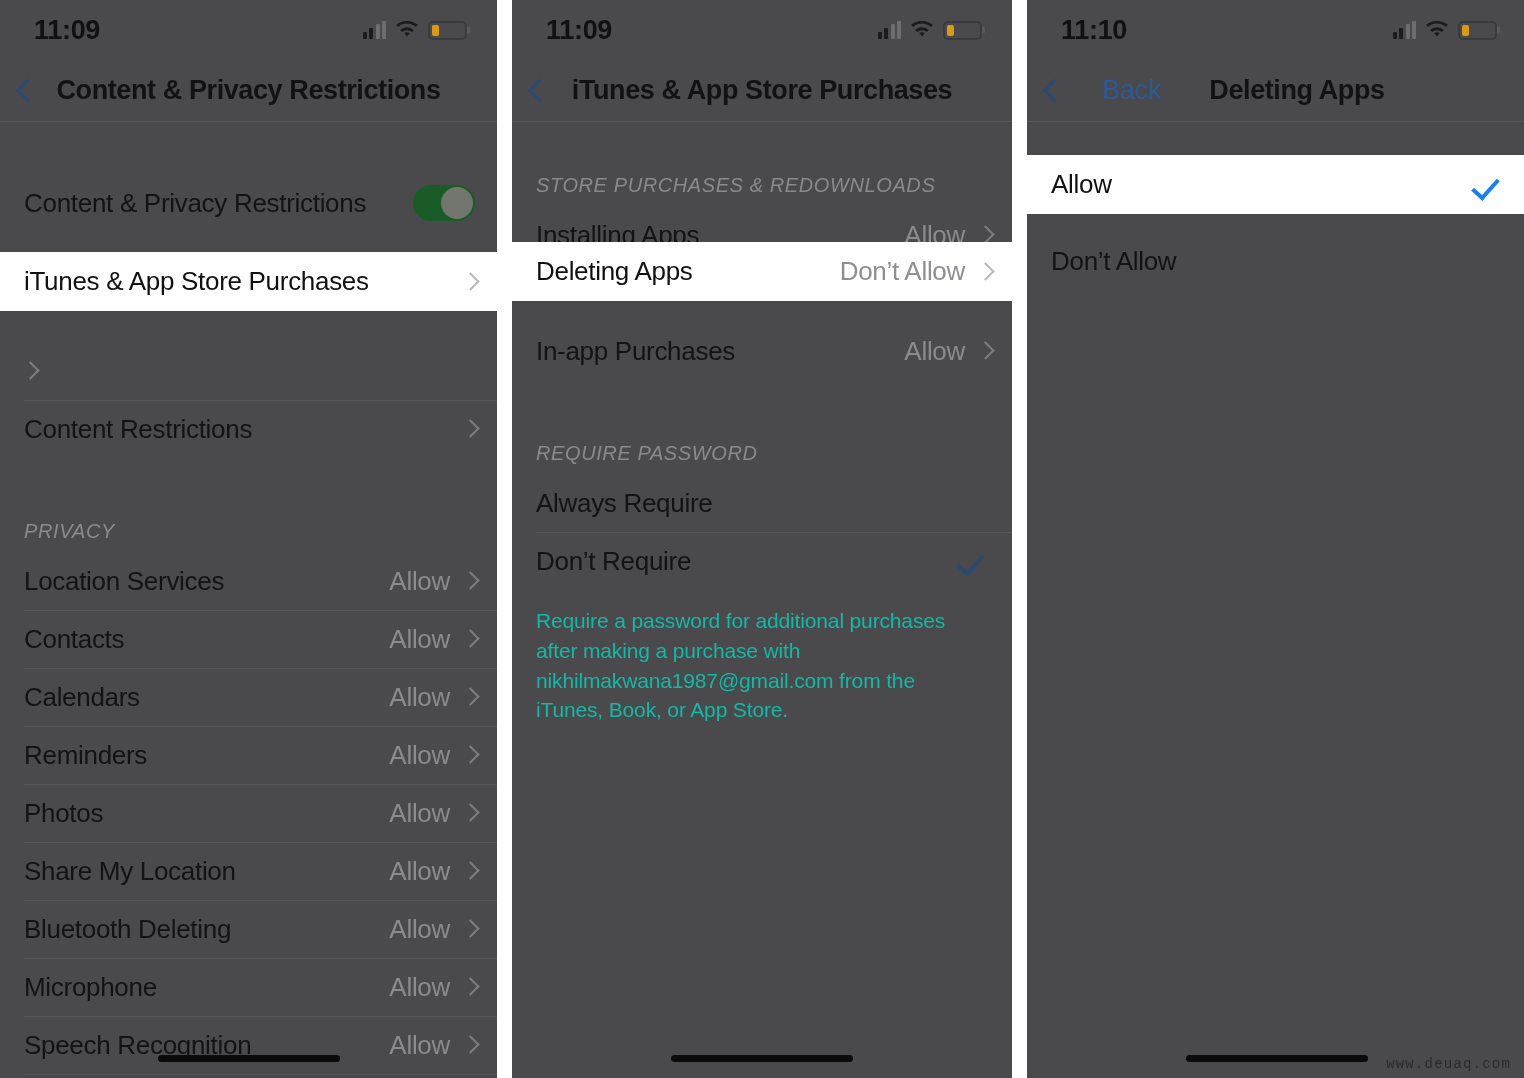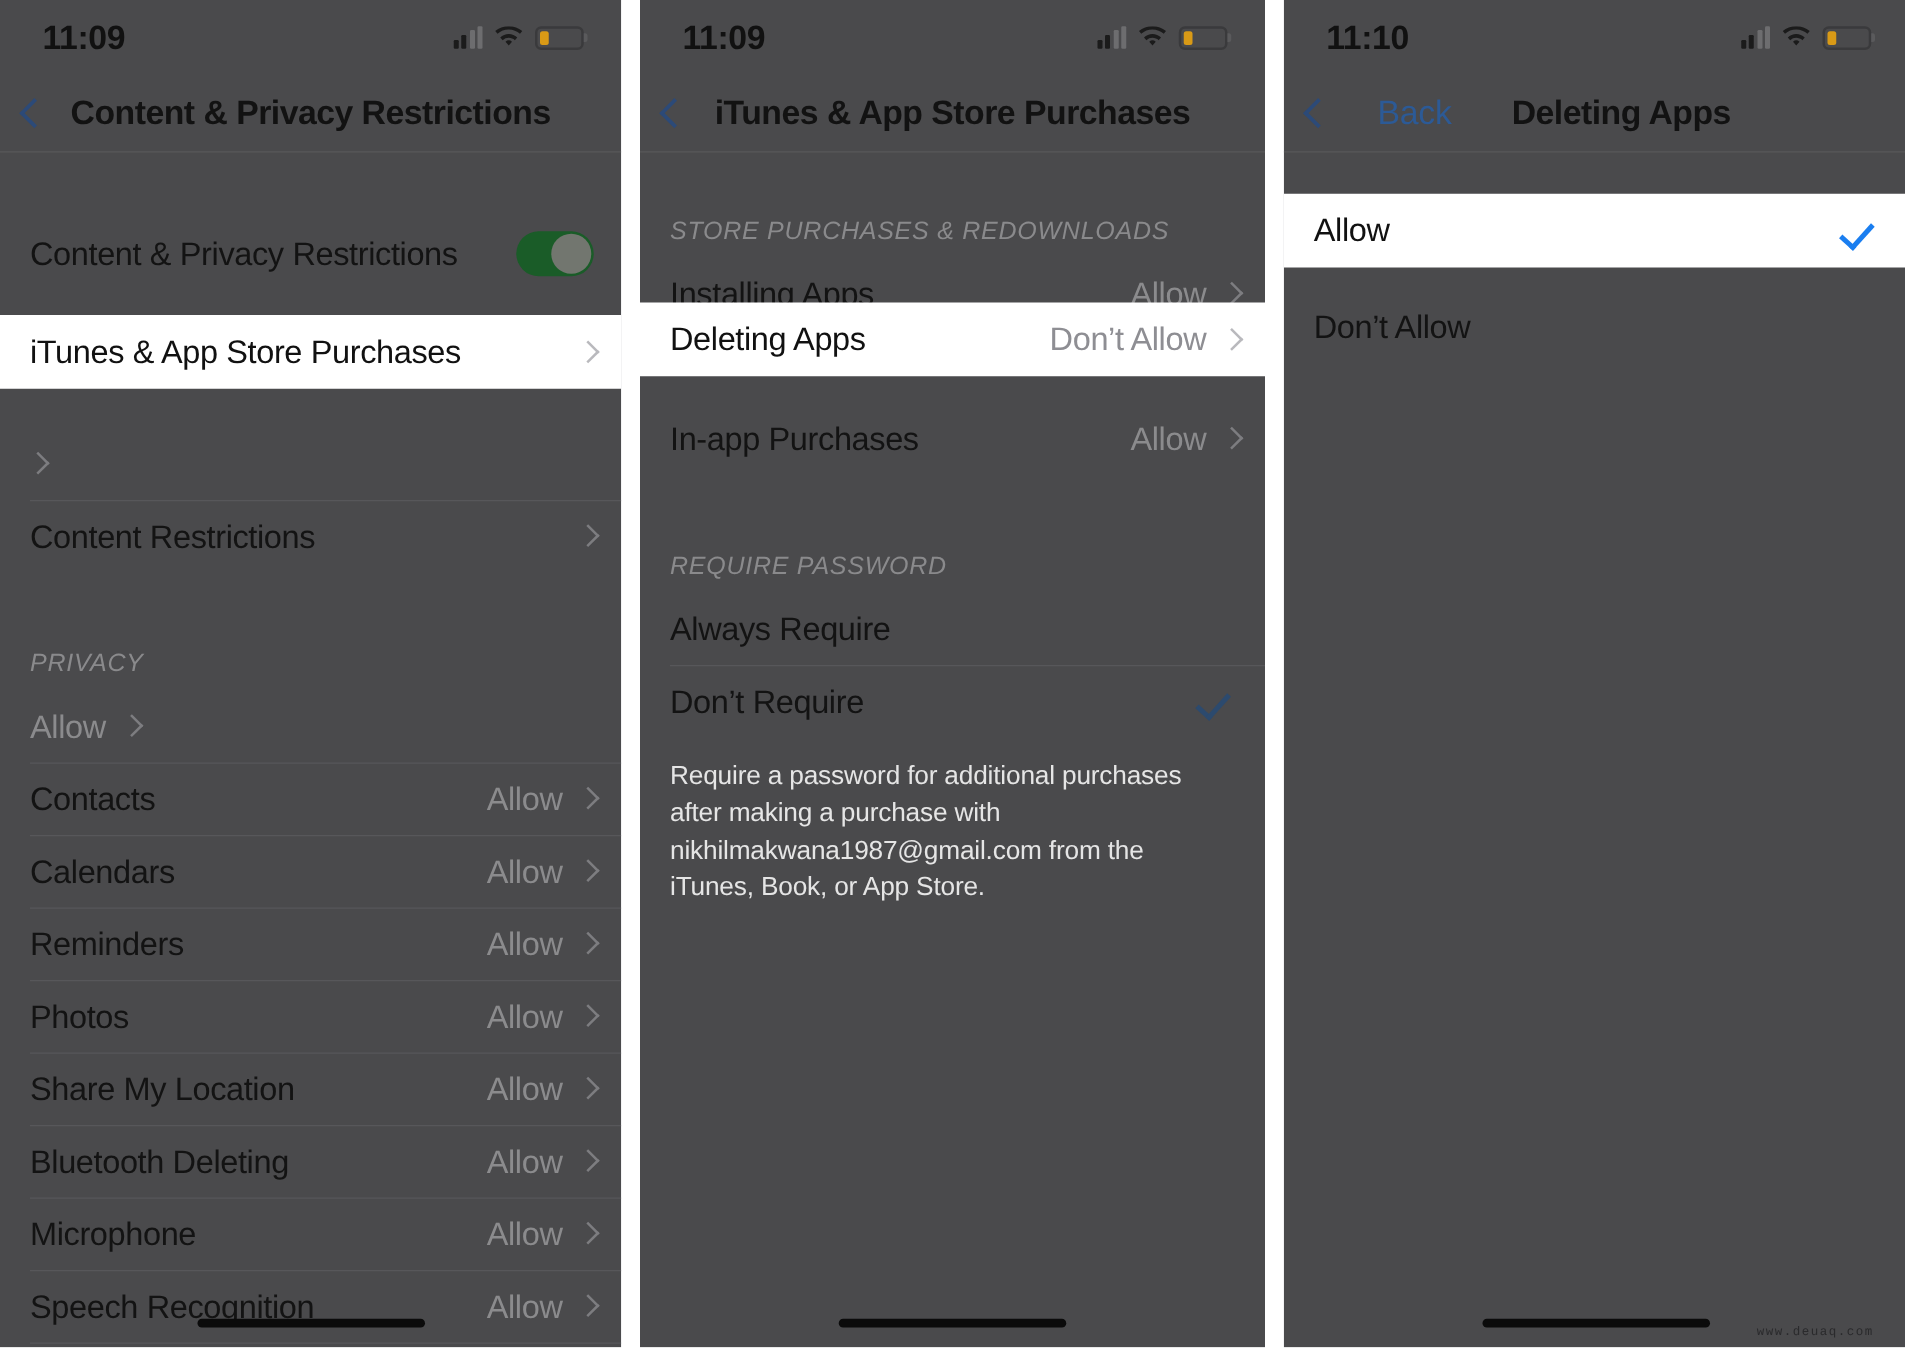--- a/index.html
+++ b/index.html
@@ -236,21 +236,21 @@
     top: 2px; right: 2px;
     width: 32px; height: 32px;
     border-radius: 50%;
     background: #72766f;
   }
 
   
   .footer-note {
     font-size: 21px;
     line-height: 1.42;
-    color: #e5e5e5;
+    color: #14b8a6;
     padding: 16px 40px 0 24px;
     letter-spacing: -0.15px;
   }
 
   
   .hl-row {
     position: absolute;
     left: 0;
     width: 100%;
     background: #ffffff;
@@ -280,23 +280,23 @@
     width: 182px;
     height: 7px;
     border-radius: 4px;
     background: #0b0b0b;
     z-index: 60;
   }
 
   
   .watermark {
     position: absolute;
-    right: 28px;
+    right: 16px;
     bottom: 6px;
-    font-size: 10px;
+    font-size: 14px;
     color: #2a2a2c;
     letter-spacing: 1.2px;
     font-family: "Liberation Mono", monospace;
     z-index: 70;
   }
 </style>
 </head>
 <body>
 
 <div class="stage">
@@ -356,20 +356,21 @@
           <span class="chev"></span>
         </div>
       </div>
 
       <div class="spacer-lg"></div>
 
       <div class="group-header">PRIVACY</div>
 
       <div class="group">
         <div class="row">
+          <span class="row-label">Location Services</span>
           <span class="row-value">Allow</span>
           <span class="chev"></span>
         </div>
         <div class="row">
           <span class="row-label">Contacts</span>
           <span class="row-value">Allow</span>
           <span class="chev"></span>
         </div>
         <div class="row">
           <span class="row-label">Calendars</span>

